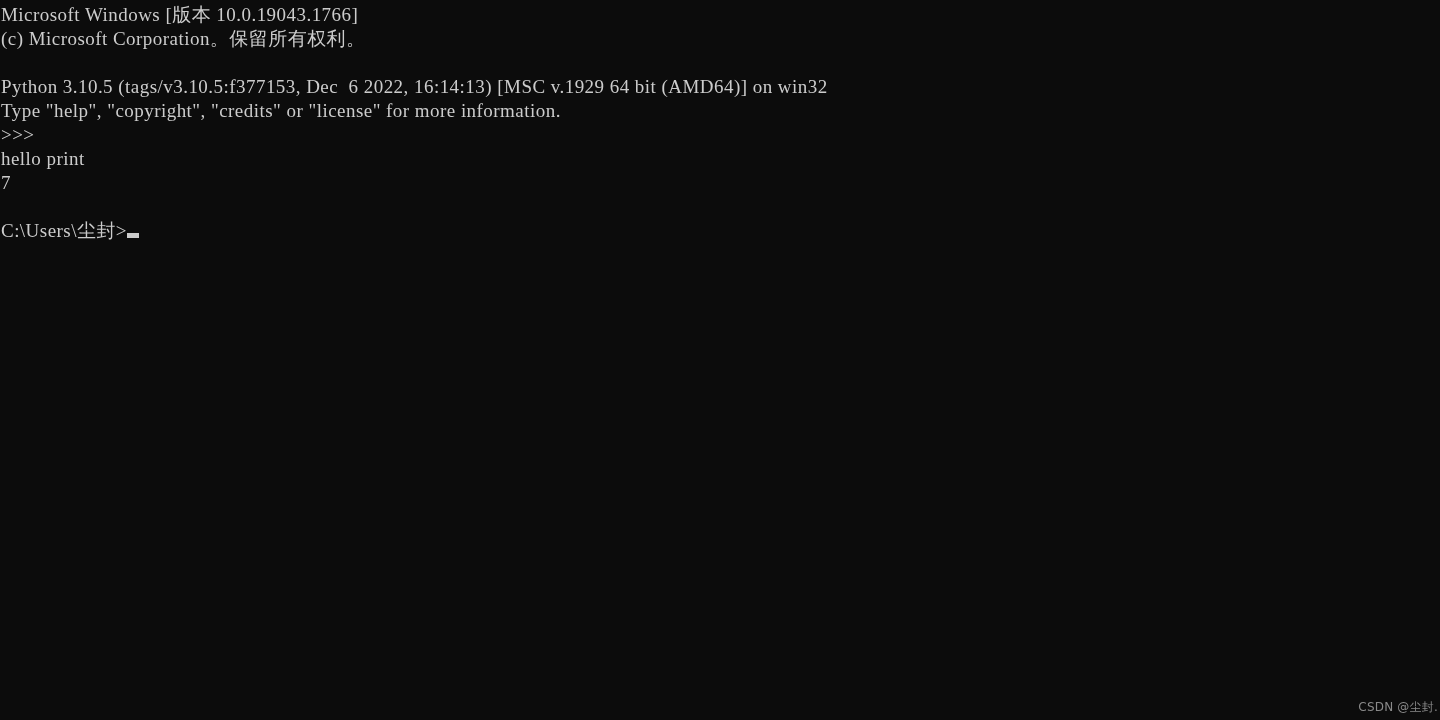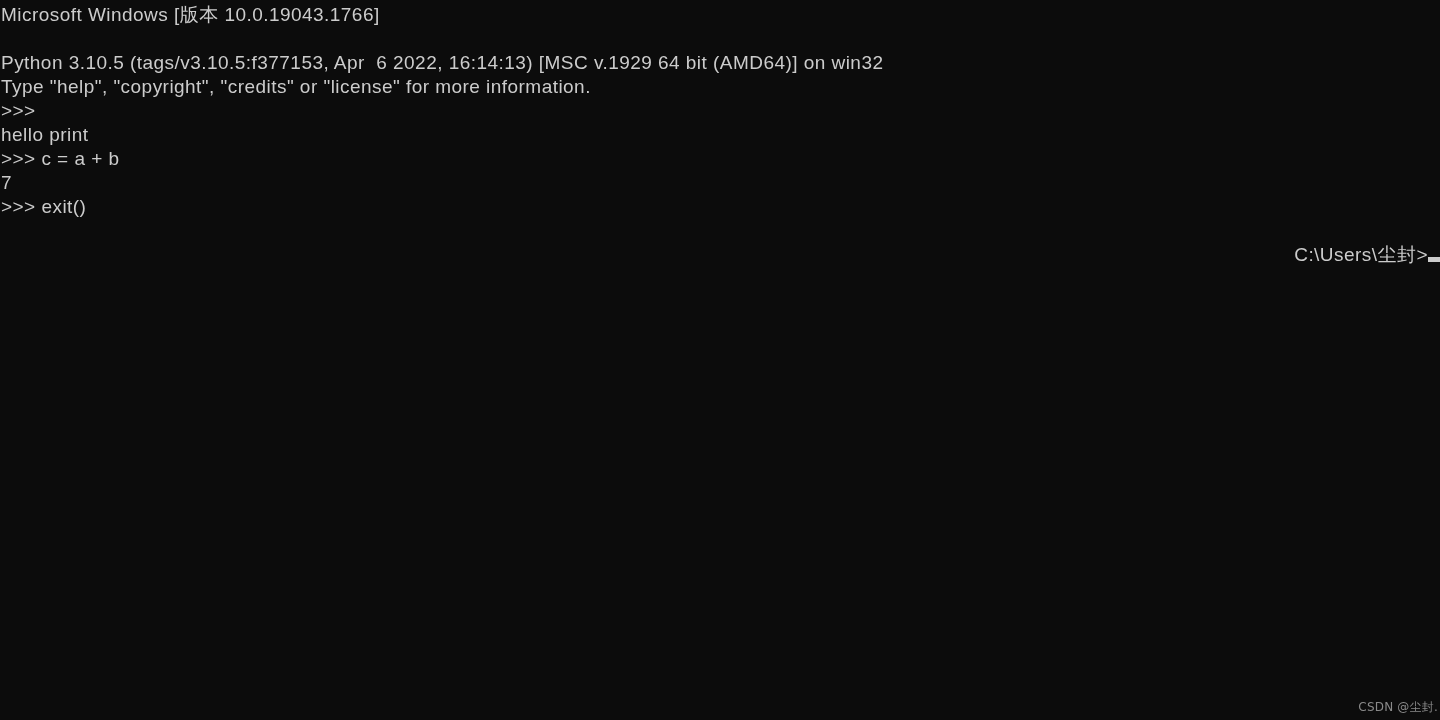--- a/index.html
+++ b/index.html
@@ -26,34 +26,33 @@
     box-sizing: border-box;
   }
 
   .console-line {
     height: 24px;
     line-height: 24px;
     font-size: 19px;
     letter-spacing: 0.46px;
     color: #cccccc;
     white-space: pre;
-    font-family: Liberation Sans, sans-serif;
+    font-family: Liberation Serif, serif;
     margin: 0;
     padding: 0;
   }
 
   .console-line.blank {
     color: transparent;
   }
 
   
   .prompt-line {
     position: relative;
     display: block;
-    text-align: right;
   }
 
   #cursor {
     display: inline-block;
     width: 12px;
     height: 5px;
     background: #cccccc;
     vertical-align: baseline;
     position: relative;
     top: 1px;
@@ -69,27 +68,26 @@
     white-space: pre;
     letter-spacing: 0.2px;
   }
 </style>
 </head>
 <body>
 
 <div id="terminal">
 
   <div class="console-line">Microsoft Windows [版本 10.0.19043.1766]</div>
+  <div class="console-line">(c) Microsoft Corporation。保留所有权利。</div>
   <div class="console-line blank"></div>
-  <div class="console-line">Python 3.10.5 (tags/v3.10.5:f377153, Apr  6 2022, 16:14:13) [MSC v.1929 64 bit (AMD64)] on win32</div>
+  <div class="console-line">Python 3.10.5 (tags/v3.10.5:f377153, Dec  6 2022, 16:14:13) [MSC v.1929 64 bit (AMD64)] on win32</div>
   <div class="console-line">Type "help", "copyright", "credits" or "license" for more information.</div>
   <div class="console-line">&gt;&gt;&gt;</div>
   <div class="console-line">hello print</div>
-  <div class="console-line">&gt;&gt;&gt; c = a + b</div>
   <div class="console-line">7</div>
-  <div class="console-line">&gt;&gt;&gt; exit()</div>
   <div class="console-line blank"></div>
 
   <div class="console-line prompt-line"><span>C:\Users\尘封&gt;</span><span id="cursor"></span></div>
 
 </div>
 
 <div id="watermark">CSDN @尘封.</div>
 
 </body></html>

